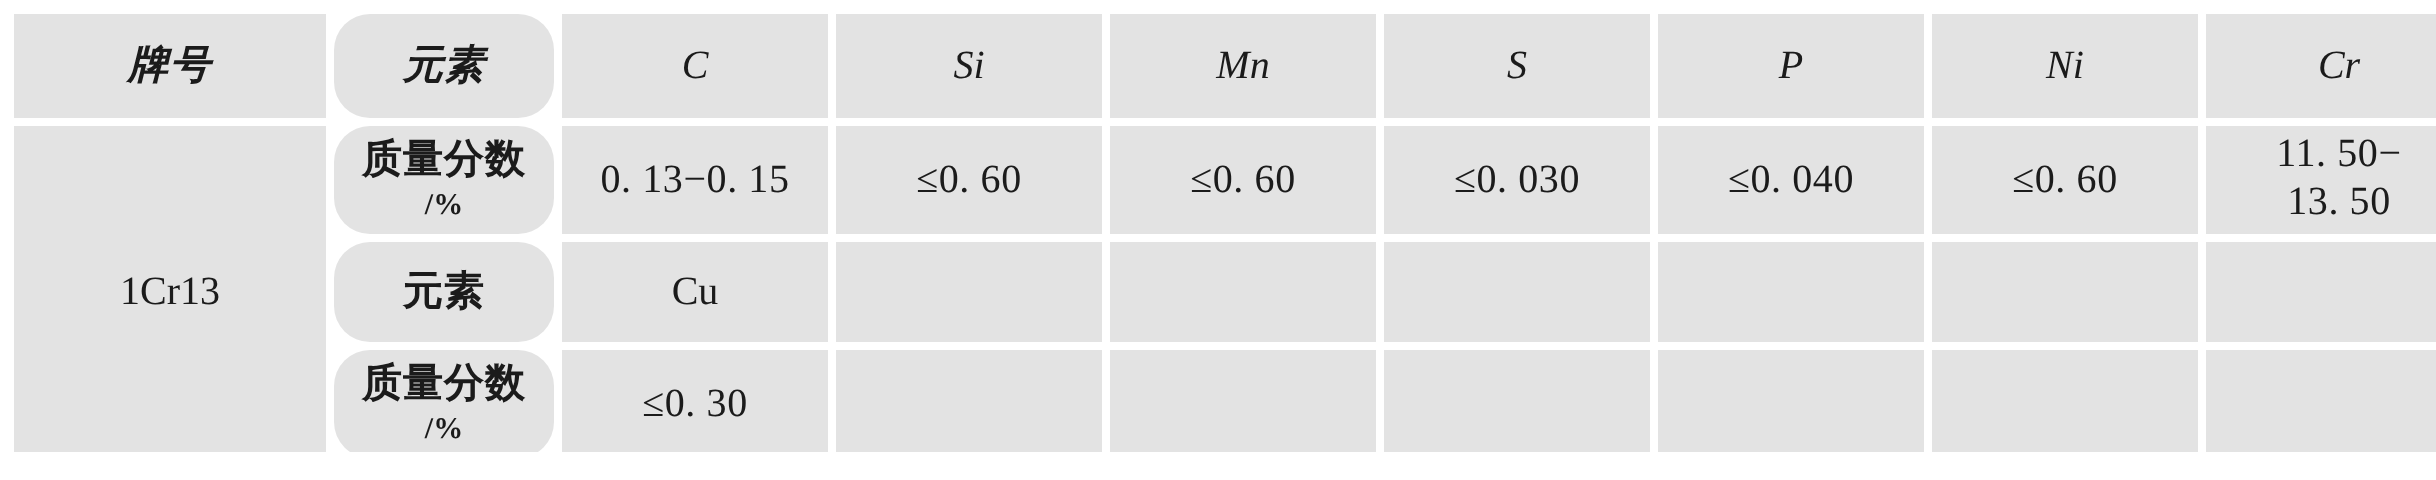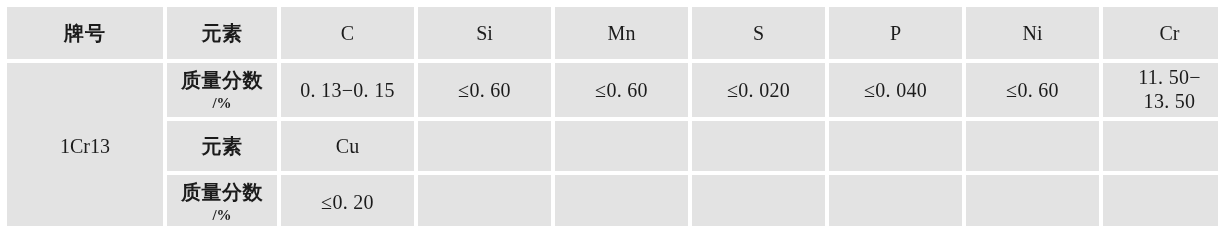--- a/index.html
+++ b/index.html
@@ -67,20 +67,21 @@
   }
 
   
   td.row-label {
     font-weight: bold;
     font-family: "DejaVu Sans", "Liberation Sans", sans-serif;
     font-size: 19px;
     color: #111111;
     letter-spacing: 0.5px;
     line-height: 1.1;
+    border-radius: 18px;
   }
   td.row-label .unit {
     display: block;
     font-size: 15px;
     font-weight: bold;
     letter-spacing: 0;
     margin-top: 1px;
   }
 
   
@@ -100,21 +101,21 @@
     line-height: 1.18;
     font-size: 20px;
   }
   td.value .ln {
     display: block;
   }
 
   td.empty { }
 
   
-  tr.r-head td  { height: 48px; }
+  tr.r-head td  { height: 48px; font-style: italic; }
   tr.r-mass1 td { height: 50px; }
   tr.r-elem2 td { height: 46px; }
   tr.r-mass2 td { height: 50px; }
 </style>
 </head>
 <body>
 
 <div class="spec-table-wrap">
   <table class="spec-table">
     <colgroup>
@@ -141,21 +142,21 @@
         <td class="elem-head">Ni</td>
         <td class="elem-head">Cr</td>
       </tr>
 
       <tr class="r-mass1">
         <td class="grade-body" rowspan="3">1Cr13</td>
         <td class="row-label"><span>质量分数</span><span class="unit">/%</span></td>
         <td class="value">0. 13−0. 15</td>
         <td class="value">≤0. 60</td>
         <td class="value">≤0. 60</td>
-        <td class="value">≤0. 020</td>
+        <td class="value">≤0. 030</td>
         <td class="value">≤0. 040</td>
         <td class="value">≤0. 60</td>
         <td class="value wrap">
             <span class="ln">11. 50−</span>
             <span class="ln">13. 50</span>
           </td>
       </tr>
 
       <tr class="r-elem2">
         <td class="row-label">元素</td>
@@ -163,21 +164,21 @@
         <td class="empty"></td>
         <td class="empty"></td>
         <td class="empty"></td>
         <td class="empty"></td>
         <td class="empty"></td>
         <td class="empty"></td>
       </tr>
 
       <tr class="r-mass2">
         <td class="row-label"><span>质量分数</span><span class="unit">/%</span></td>
-        <td class="value">≤0. 20</td>
+        <td class="value">≤0. 30</td>
         <td class="empty"></td>
         <td class="empty"></td>
         <td class="empty"></td>
         <td class="empty"></td>
         <td class="empty"></td>
         <td class="empty"></td>
       </tr>
     </tbody>
   </table>
 </div>

